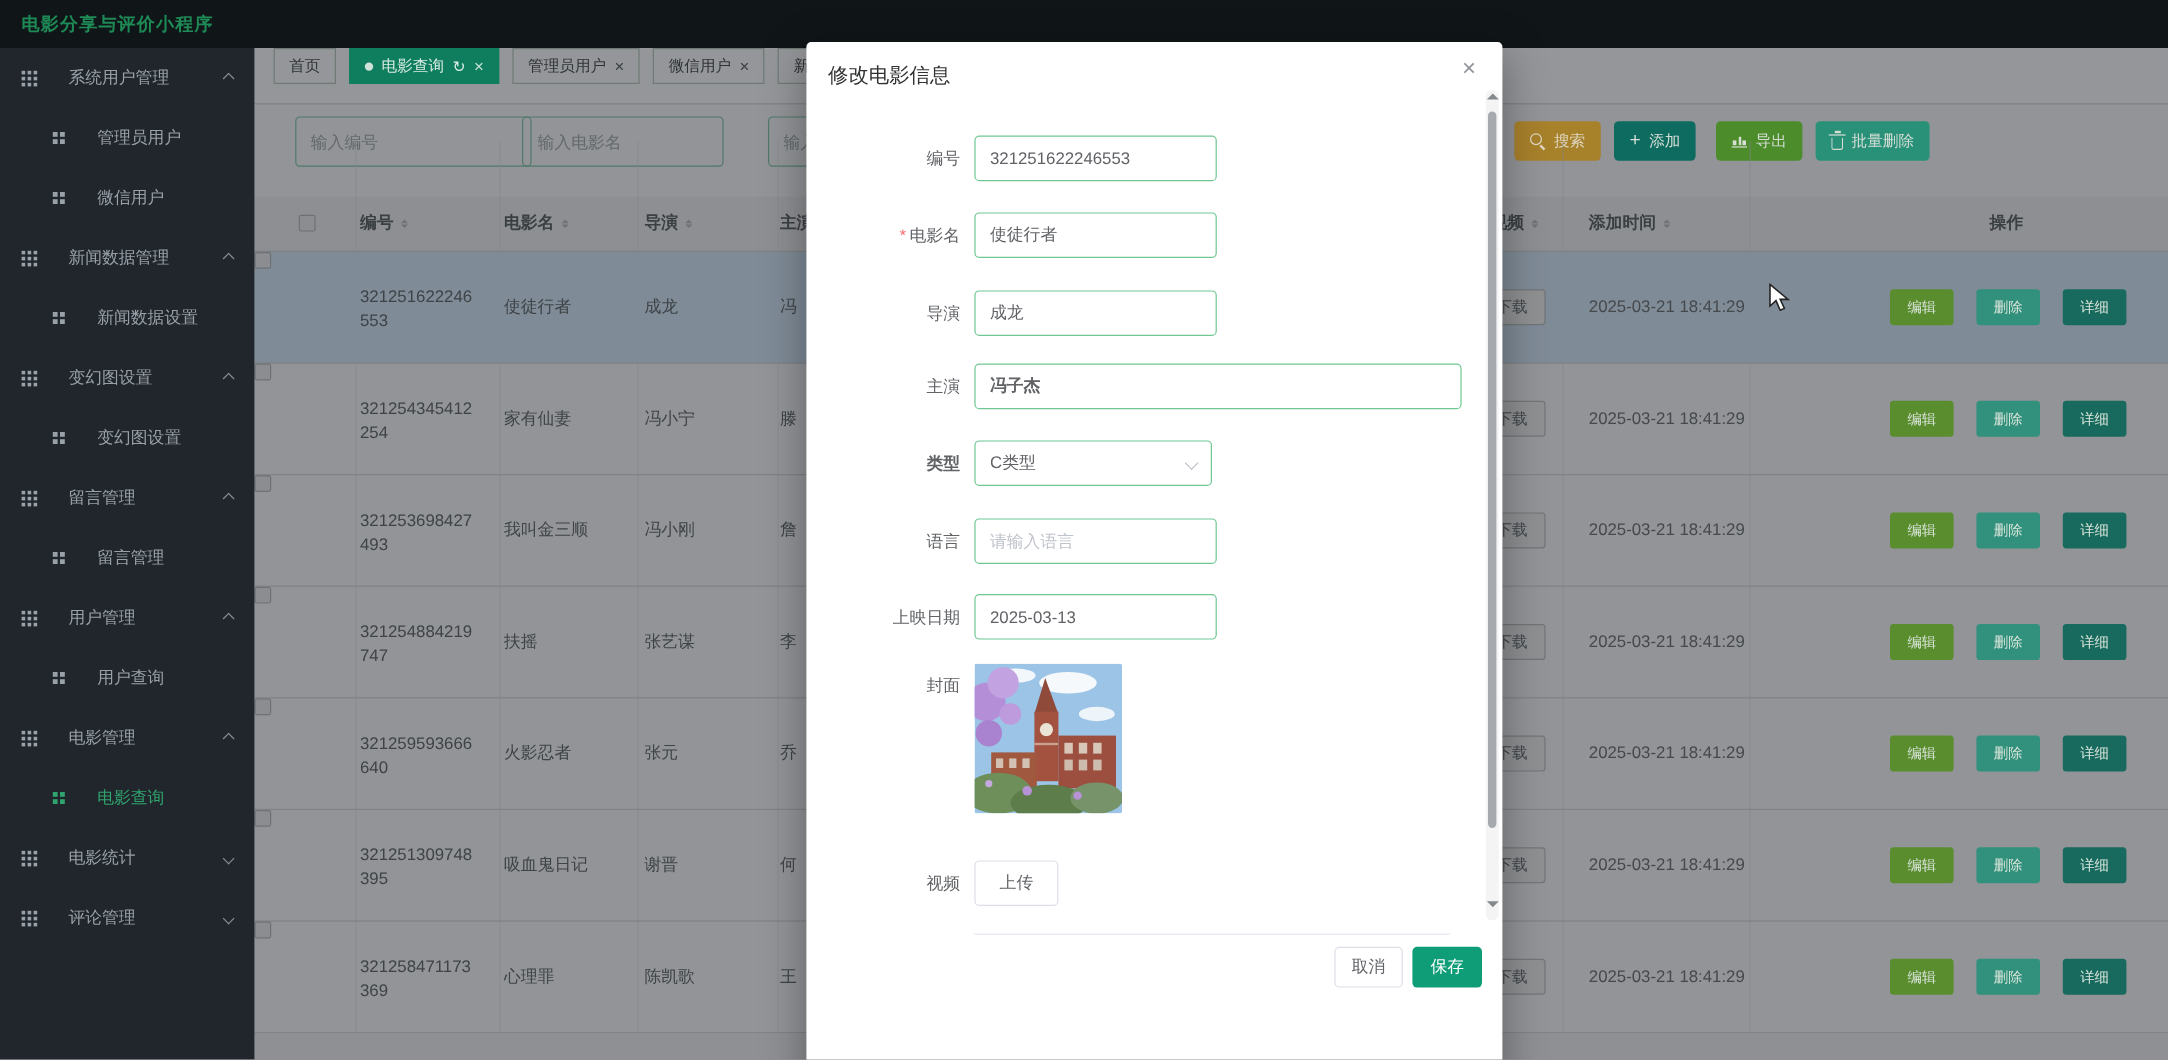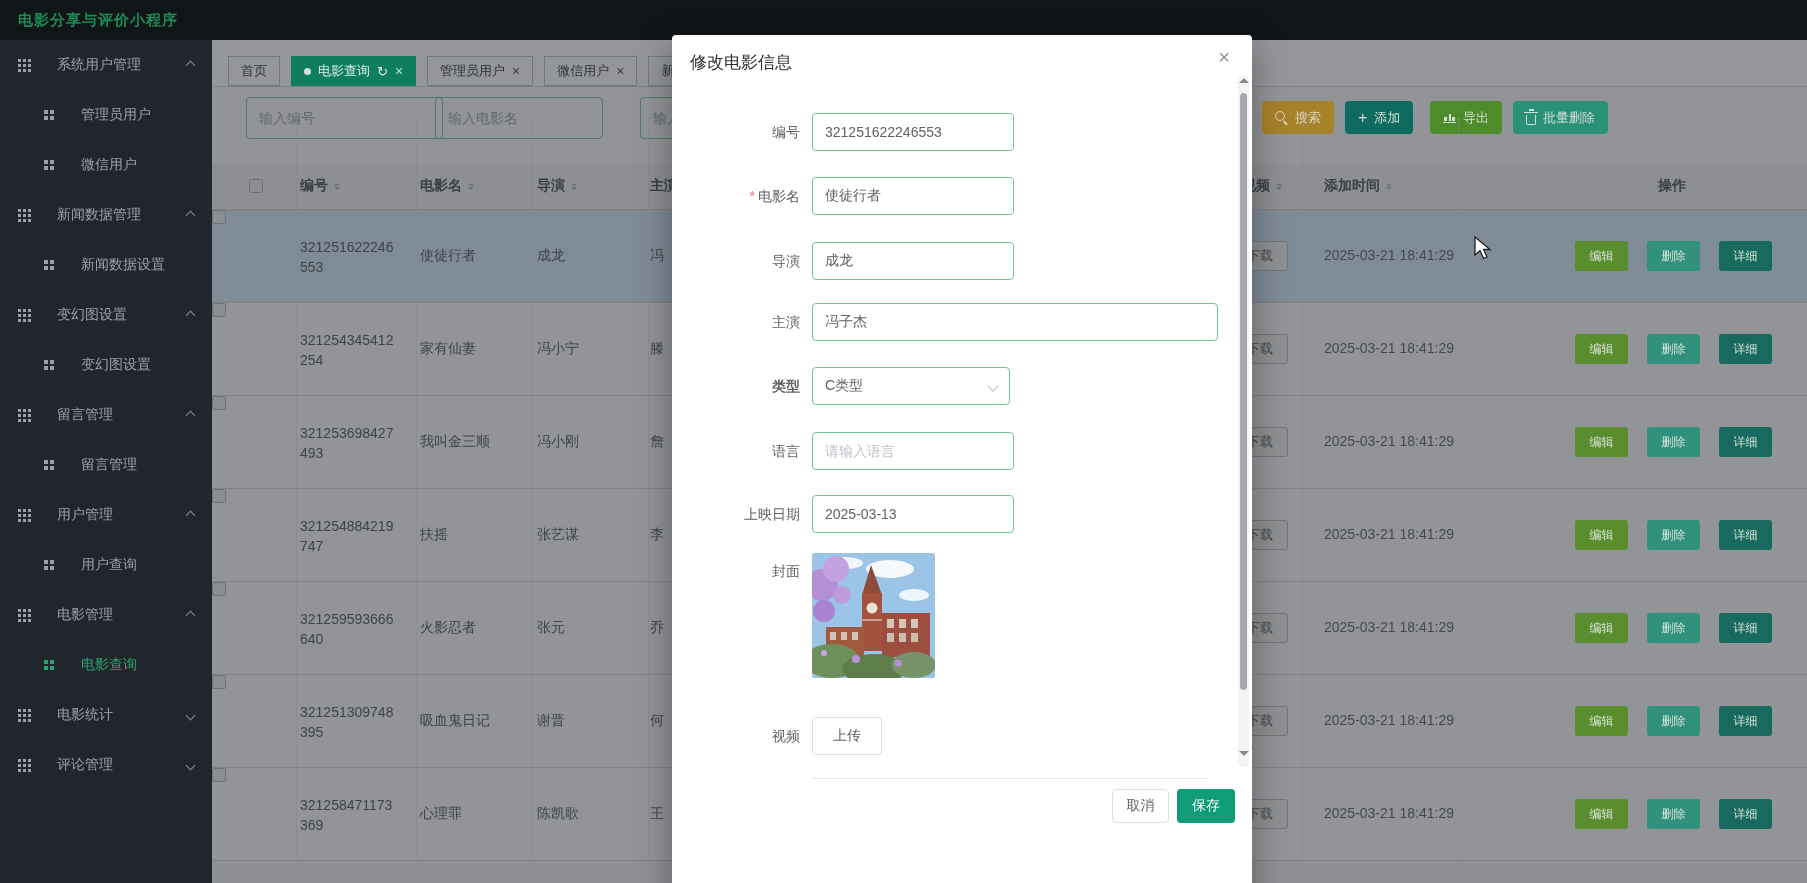--- a/index.html
+++ b/index.html
@@ -20,21 +20,21 @@
 .ic9::before{content:"";position:absolute;left:0;top:0;width:3px;height:3px;background:currentColor;
  box-shadow:5px 0 0 currentColor,10px 0 0 currentColor,0 5px 0 currentColor,5px 5px 0 currentColor,10px 5px 0 currentColor,0 10px 0 currentColor,5px 10px 0 currentColor,10px 10px 0 currentColor}
 .ic4{position:relative;width:11px;height:11px;flex:none}
 .ic4::before{content:"";position:absolute;left:0;top:0;width:4px;height:4px;background:currentColor;
  box-shadow:6px 0 0 currentColor,0 6px 0 currentColor,6px 6px 0 currentColor}
 .chev{display:inline-block;width:7px;height:7px;border-left:1.5px solid currentColor;border-bottom:1.5px solid currentColor}
 .chev.up{transform:rotate(135deg)}
 .chev.down{transform:rotate(-45deg)}
 
 .content{position:absolute;left:212px;top:40px;right:0;bottom:0;background:#929497}
-.tabbar{position:absolute;left:0;top:0;right:0;height:47px;background:#949699;border-bottom:1px solid #7e8083;display:flex;align-items:flex-end;padding-left:16px;gap:11px}
+.tabbar{position:absolute;left:0;top:0;right:0;height:47px;background:#949699;border-bottom:1px solid #7e8083;display:flex;align-items:flex-start;padding-left:16px;gap:11px}
 .tab{height:30px;border:1px solid #6f7a75;padding:0 12px;display:inline-flex;align-items:center;gap:7px;font-size:13px;color:#2f3437;cursor:pointer;white-space:nowrap}
 .tab.active{background:#0f7e5e;border-color:#0f7e5e;color:#d9ece3}
 .tab .dot{width:7px;height:7px;border-radius:50%;background:#cfe3d8}
 .tab .rf{font-size:13px;line-height:1}
 .tab .x{font-size:14px;line-height:1;opacity:.9}
 
 .filters{position:absolute;left:0;top:47px;right:0;height:72px}
 .fin{position:absolute;top:10px;height:42px;border:1px solid #50796a;border-radius:4px;background:transparent;padding:0 12px;font-size:14px;color:#dfe3e6;outline:none}
 .fin::placeholder{color:#63696c}
 .f1{left:34px;width:197px}.f2{left:223px;width:168px}.f3{left:428px;width:170px}
@@ -305,21 +305,21 @@
   <div class="m-title">修改电影信息</div>
   <div class="m-close">×</div>
   <div id="mfields">
       <div class="flabel" style="top: 78px;">编号</div>
       <input class="finp" value="321251622246553" style="top: 78px;">
       <div class="flabel" style="top: 142px;"><span class="req">*</span>电影名</div>
       <input class="finp" value="使徒行者" style="top: 142px;">
       <div class="flabel" style="top: 207px;">导演</div>
       <input class="finp" value="成龙" style="top: 207px;">
       <div class="flabel" style="top: 268px;">主演</div>
-      <input class="finp wide" value="冯子杰" style="top: 268px;">
+      <input class="finp wide" value="冯子杰" style="top: 268px; font-weight: bold;">
       <div class="flabel" style="top: 332px; font-weight: bold;">类型</div>
       <div class="fselect" style="top: 332px;">
         <span>C类型</span>
         <span class="chev down"></span>
       </div>
       <div class="flabel" style="top: 397px;">语言</div>
       <input class="finp" placeholder="请输入语言" style="top: 397px;">
       <div class="flabel" style="top: 460px;">上映日期</div>
       <input class="finp" value="2025-03-13" style="top: 460px;">
       <div class="flabel" style="top: 526px; line-height: 20px;">封面</div>

